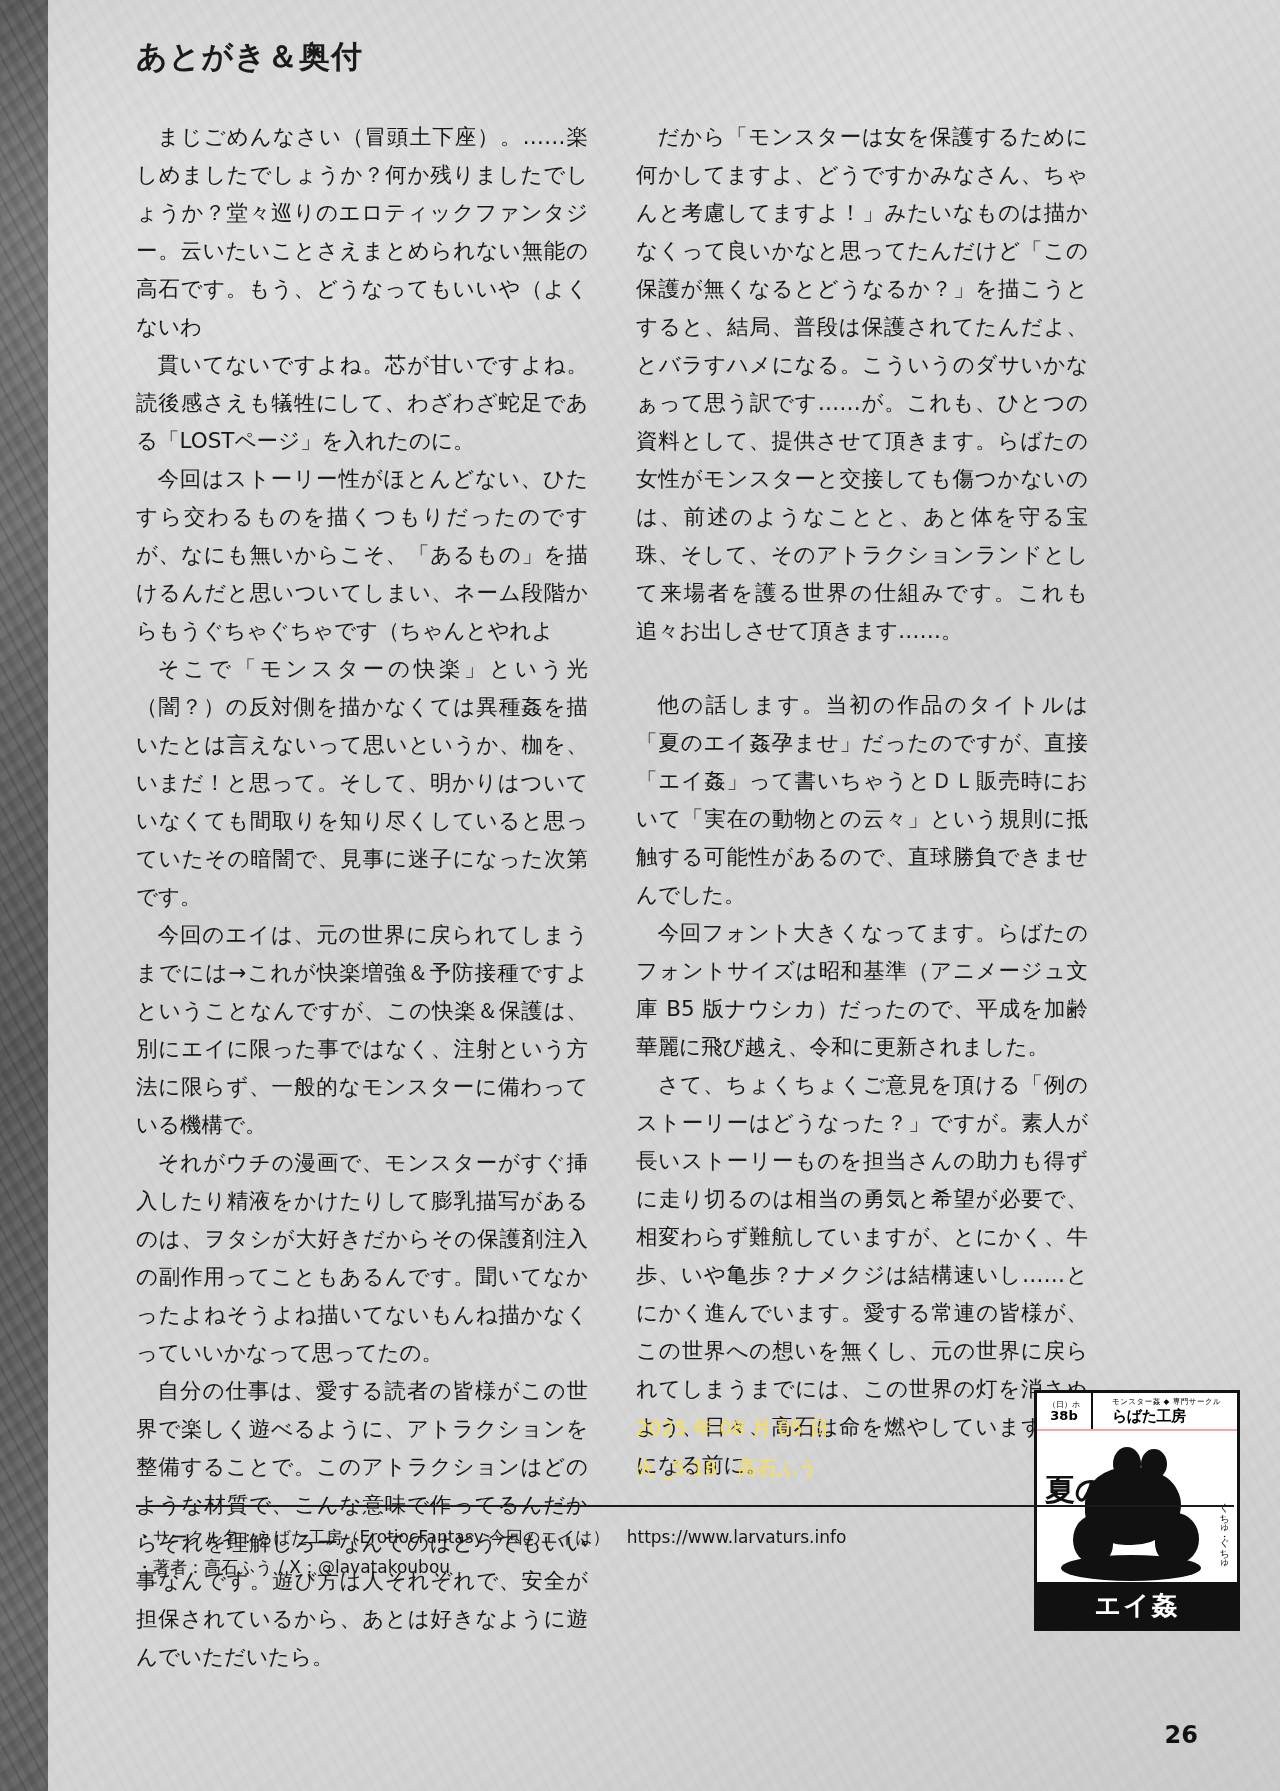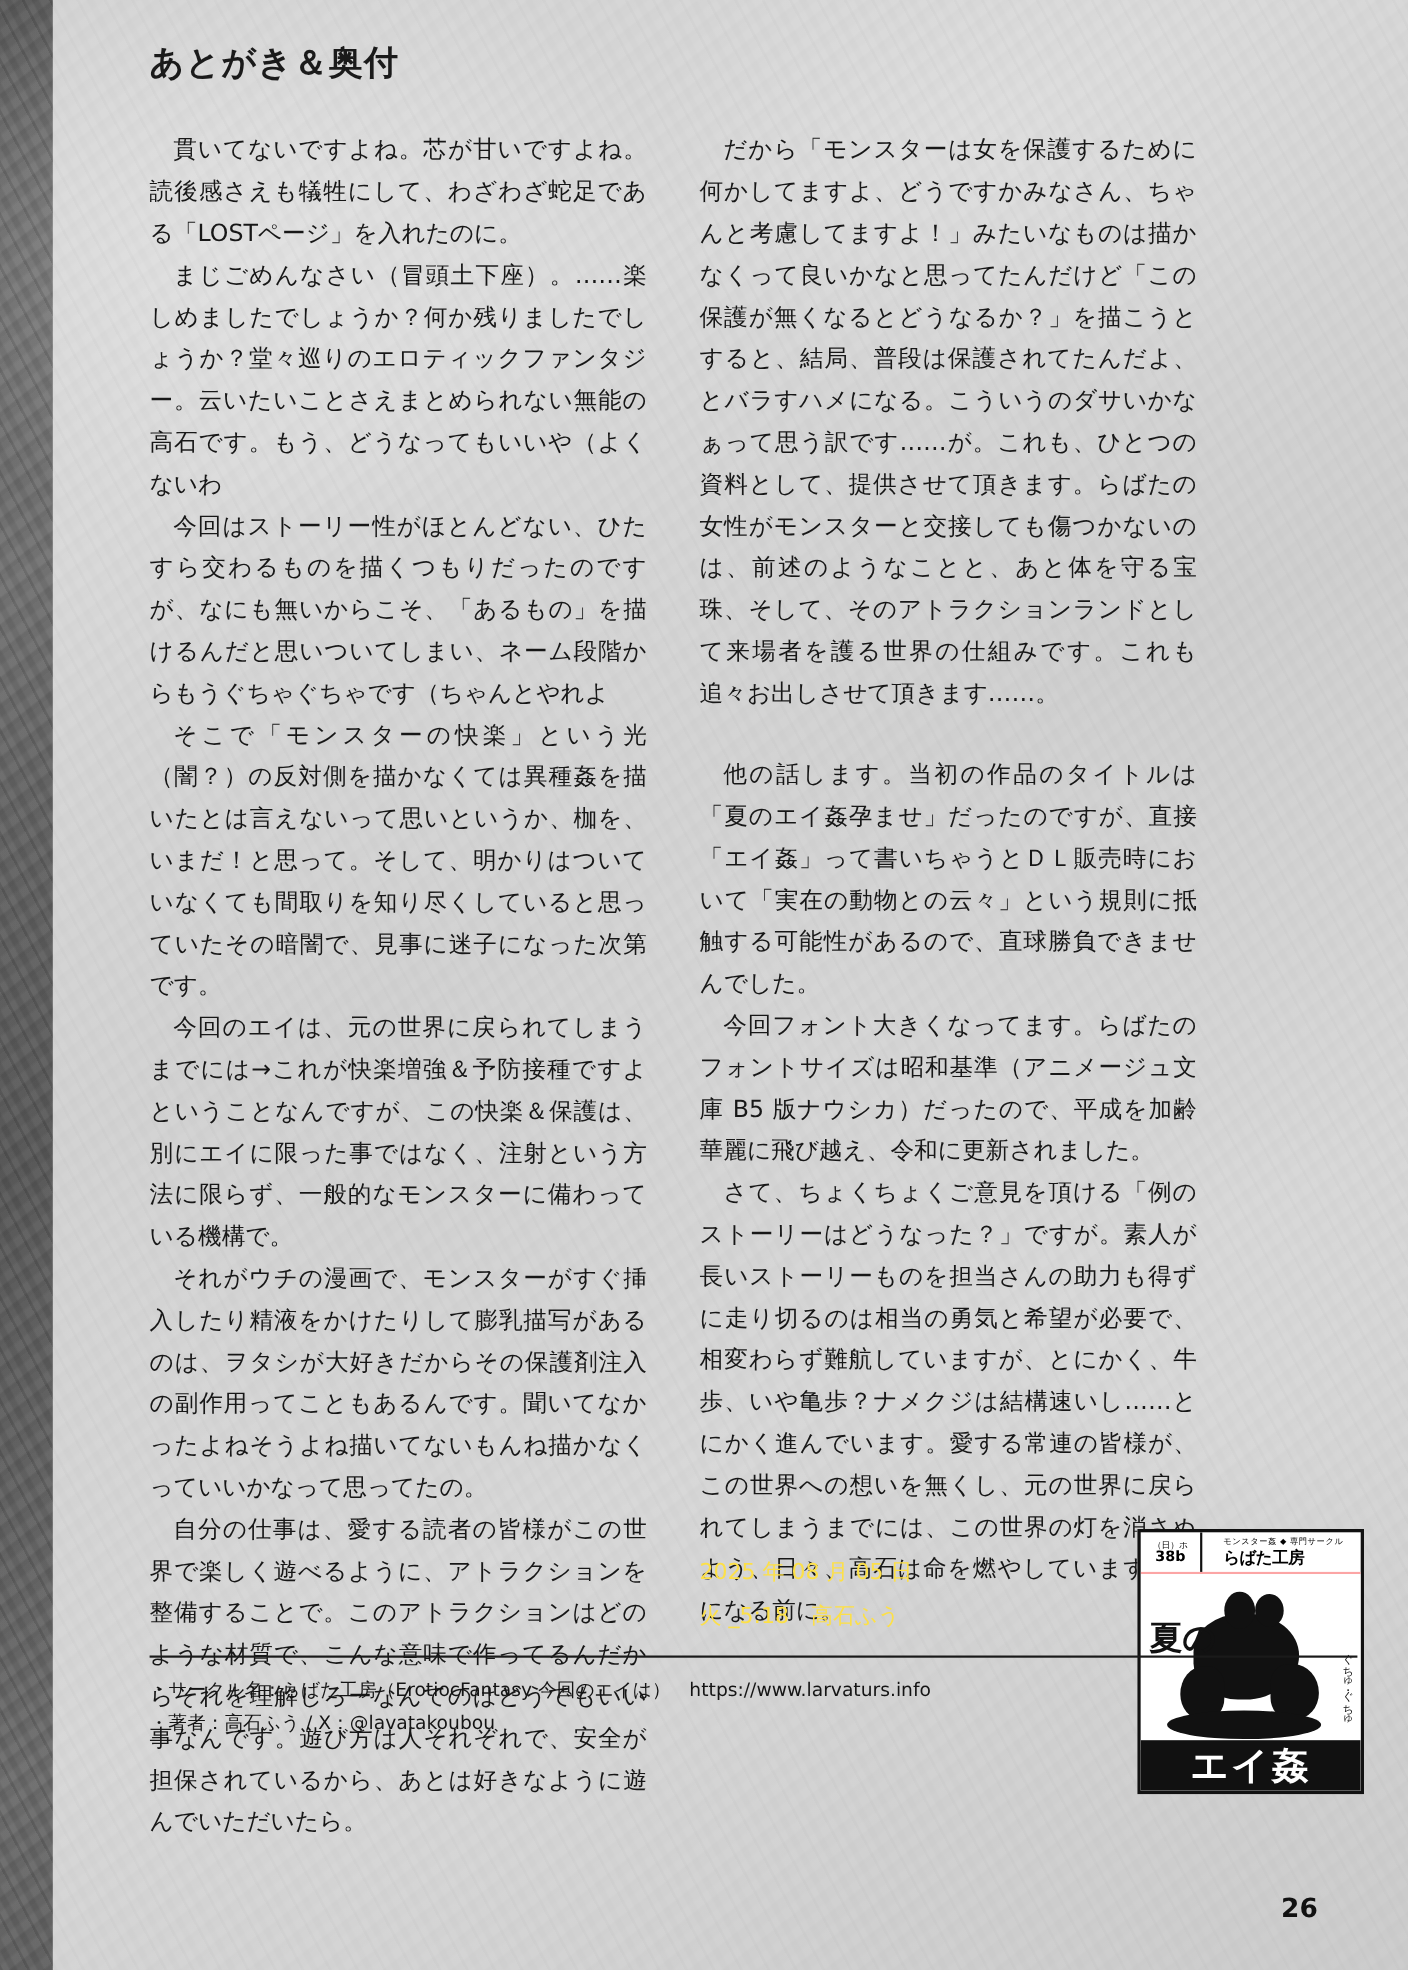--- a/index.html
+++ b/index.html
@@ -120,21 +120,21 @@
   }
   #logo-bottom {
     position:absolute;
     left:0; bottom:0; width:100%;
     height:46px;
     background:#111;
     color:#fff;
     display:flex; align-items:center; justify-content:center;
     font-family:"DejaVu Sans", sans-serif;
     font-weight:bold;
-    font-size:34px;
+    font-size:26px;
     letter-spacing:2px;
   }
   #logo-natsu {
     position:absolute;
     left:8px; top:44px;
     font-family:"DejaVu Sans", sans-serif;
     font-weight:bold;
     font-size:30px;
     color:#111;
     line-height:30px;
@@ -182,22 +182,22 @@
 
 <div id="bg-art"></div>
 <div id="page-sheet">
   <div id="veil"></div>
 
   <div id="content">
 
     <div class="hdr">あとがき＆奥付</div>
 
     <div class="col" id="col-left">
+      <p>まじごめんなさい（冒頭土下座）。……楽しめましたでしょうか？何か残りましたでしょうか？堂々巡りのエロティックファンタジー。云いたいことさえまとめられない無能の高石です。もう、どうなってもいいや（よくないわ</p>
       <p>貫いてないですよね。芯が甘いですよね。読後感さえも犠牲にして、わざわざ蛇足である「LOSTページ」を入れたのに。</p>
-      <p>まじごめんなさい（冒頭土下座）。……楽しめましたでしょうか？何か残りましたでしょうか？堂々巡りのエロティックファンタジー。云いたいことさえまとめられない無能の高石です。もう、どうなってもいいや（よくないわ</p>
       <p>今回はストーリー性がほとんどない、ひたすら交わるものを描くつもりだったのですが、なにも無いからこそ、「あるもの」を描けるんだと思いついてしまい、ネーム段階からもうぐちゃぐちゃです（ちゃんとやれよ</p>
       <p>そこで「モンスターの快楽」という光（闇？）の反対側を描かなくては異種姦を描いたとは言えないって思いというか、枷を、いまだ！と思って。そして、明かりはついていなくても間取りを知り尽くしていると思っていたその暗闇で、見事に迷子になった次第です。</p>
       <p>今回のエイは、元の世界に戻られてしまうまでには→これが快楽増強＆予防接種ですよということなんですが、この快楽＆保護は、別にエイに限った事ではなく、注射という方法に限らず、一般的なモンスターに備わっている機構で。</p>
       <p>それがウチの漫画で、モンスターがすぐ挿入したり精液をかけたりして膨乳描写があるのは、ヲタシが大好きだからその保護剤注入の副作用ってこともあるんです。聞いてなかったよねそうよね描いてないもんね描かなくっていいかなって思ってたの。</p>
       <p>自分の仕事は、愛する読者の皆様がこの世界で楽しく遊べるように、アトラクションを整備することで。このアトラクションはどのような材質で、こんな意味で作ってるんだからそれを理解しろーなんてのはどうでもいい事なんです。遊び方は人それぞれで、安全が担保されているから、あとは好きなように遊んでいただいたら。</p>
     </div>
 
     <div class="col" id="col-right">
       <p>だから「モンスターは女を保護するために何かしてますよ、どうですかみなさん、ちゃんと考慮してますよ！」みたいなものは描かなくって良いかなと思ってたんだけど「この保護が無くなるとどうなるか？」を描こうとすると、結局、普段は保護されてたんだよ、とバラすハメになる。こういうのダサいかなぁって思う訳です……が。これも、ひとつの資料として、提供させて頂きます。らばたの女性がモンスターと交接しても傷つかないのは、前述のようなことと、あと体を守る宝珠、そして、そのアトラクションランドとして来場者を護る世界の仕組みです。これも追々お出しさせて頂きます……。</p>
       <div class="gap"></div>

